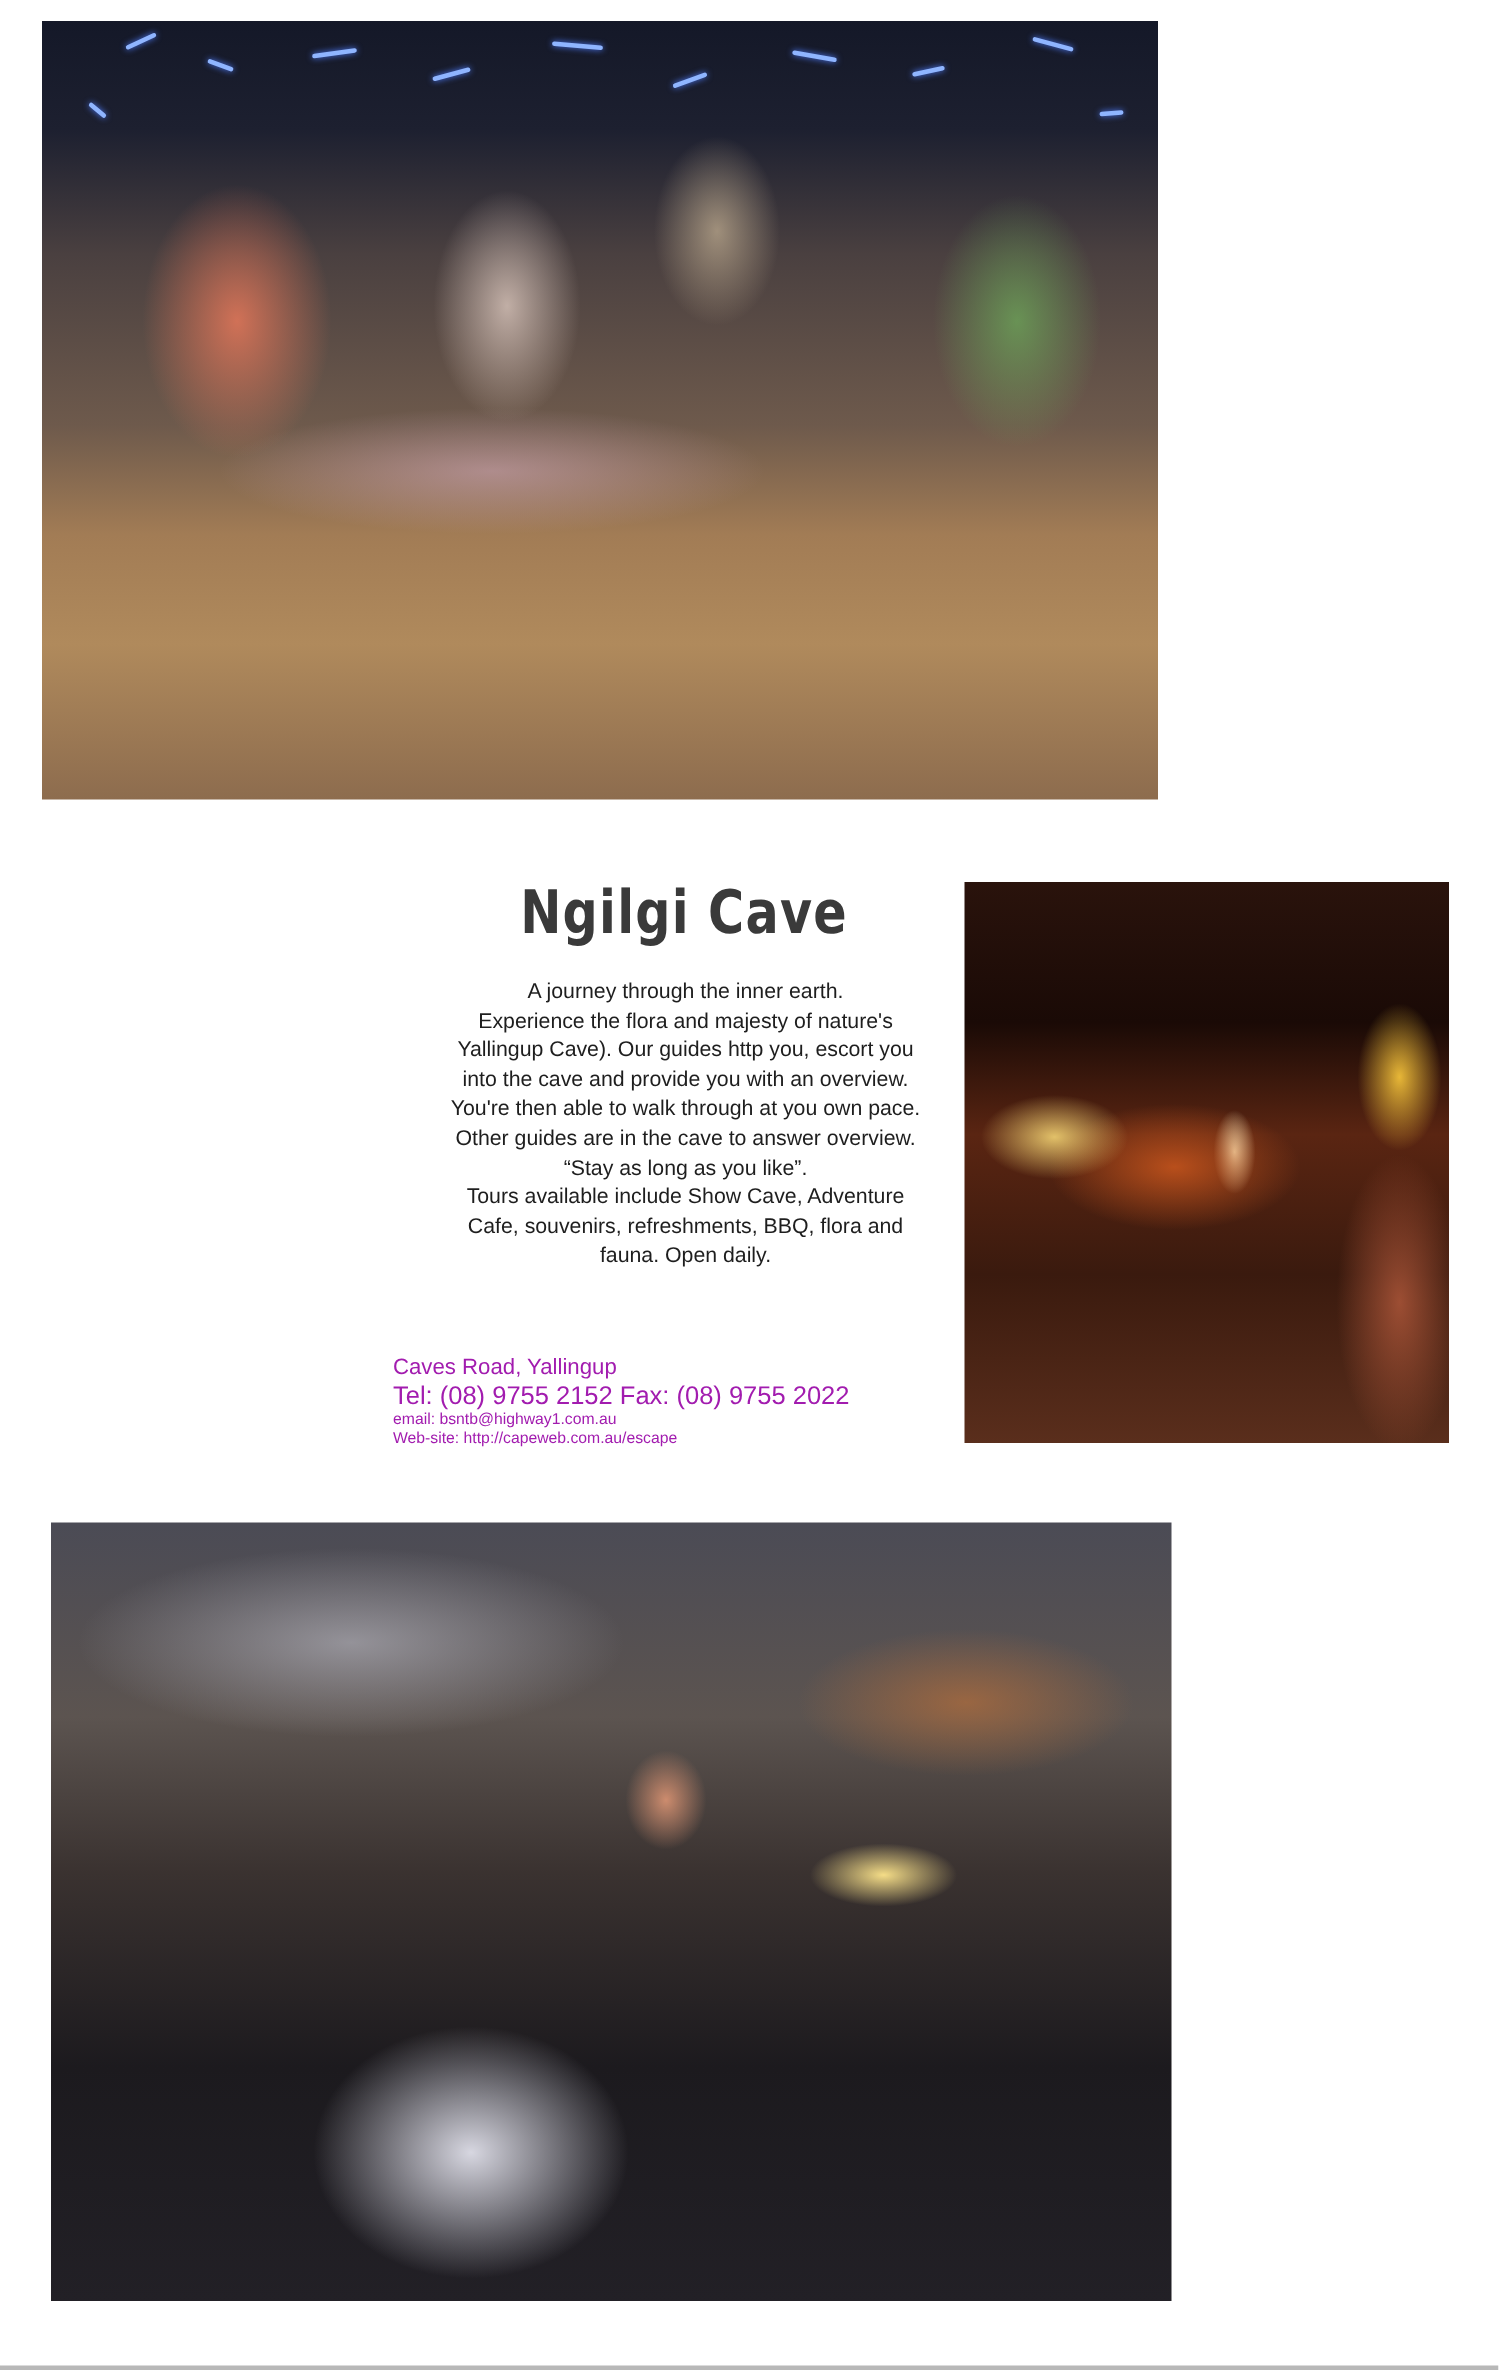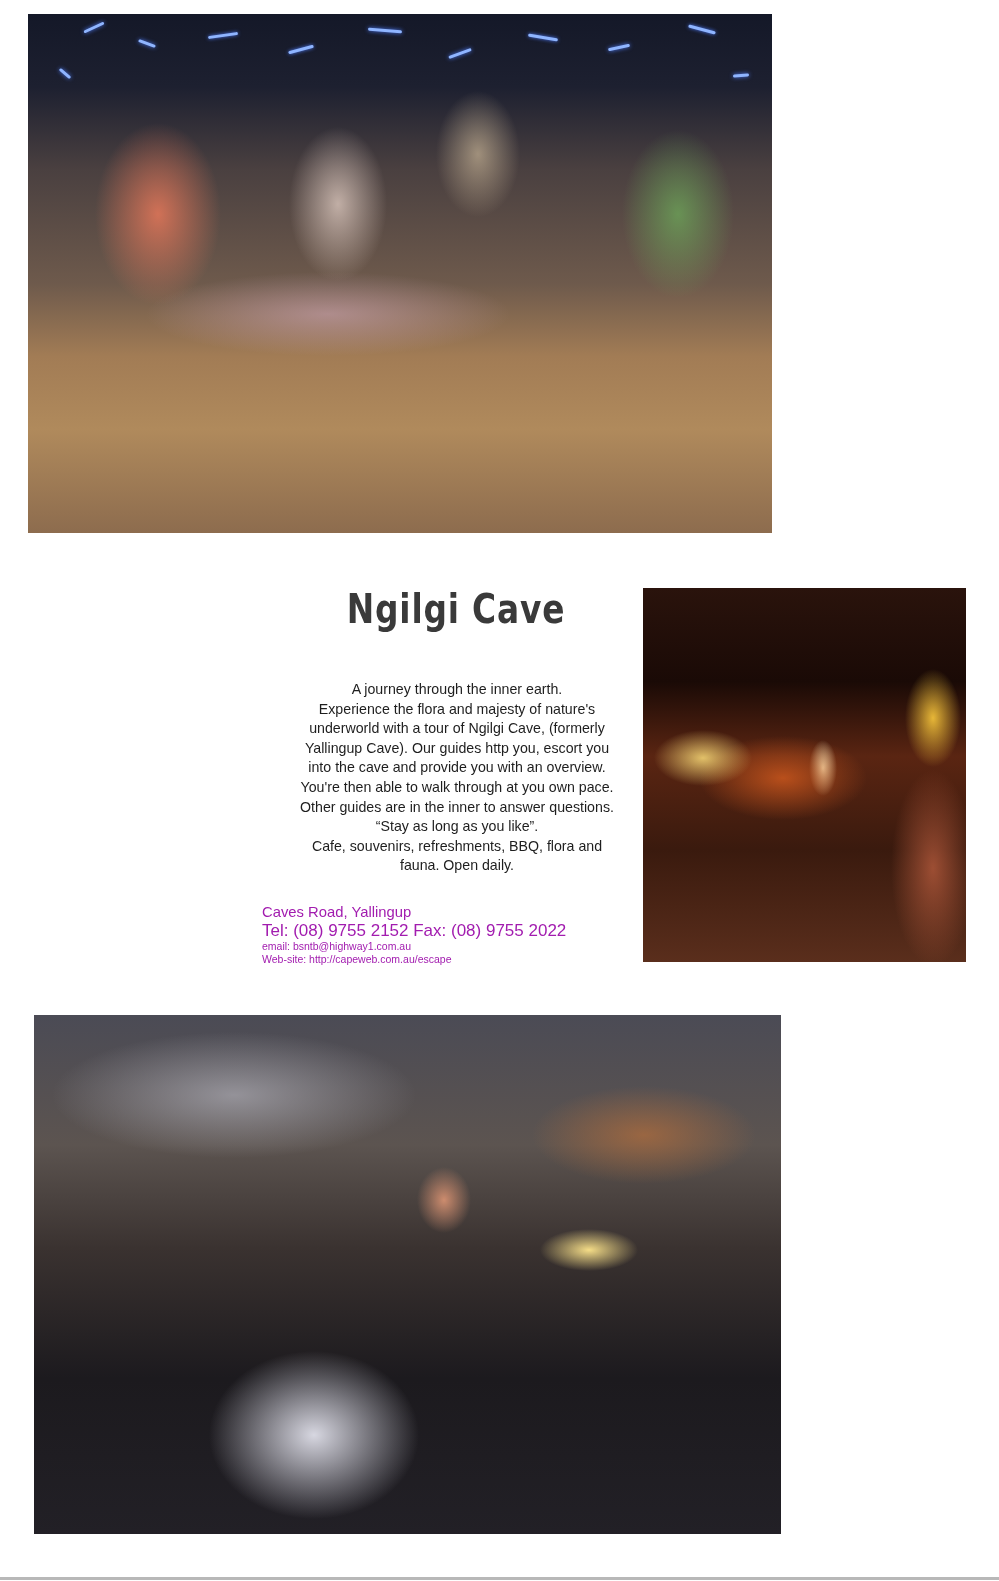--- a/index.html
+++ b/index.html
@@ -41,21 +41,21 @@
       radial-gradient(ellipse 150px 120px at 280px 420px, rgba(225,225,235,0.95), transparent 70%),
       radial-gradient(ellipse 36px 44px at 410px 185px, rgba(205,140,110,1), transparent 75%),
       linear-gradient(180deg, #4b4b55 0%, #5c5450 25%, #3a3230 45%, #1c1a1e 70%, #222026 100%);
   }
   .doc-title {
     position: absolute; left: 280px; top: 586px; width: 352px; text-align: center;
     font-family: "DejaVu Sans", sans-serif; font-weight: bold; font-size: 40px;
     color: #3a3a3a; letter-spacing: 1px; transform: scaleX(0.82); transform-origin: center;
   }
   .body-text {
-    position: absolute; left: 262px; top: 680px; width: 390px; text-align: center;
+    position: absolute; left: 262px; top: 652px; width: 390px; text-align: center;
     font-size: 14.2px; line-height: 19.6px; color: #1e1e1e;
   }
   .body-text div { white-space: nowrap; }
   .contact {
     position: absolute; left: 262px; top: 902px; width: 390px; text-align: left; color: #a21caf;
   }
   .contact .addr { font-size: 14.8px; line-height: 20px; }
   .contact .tel { font-size: 17px; line-height: 18px; }
   .contact .small { font-size: 10.5px; line-height: 13px; }
   .bottom-rule {
@@ -77,26 +77,26 @@
   <div class="sparkle" style="left:660px;top:14px;width:28px;transform:rotate(15deg)"></div>
   <div class="sparkle" style="left:705px;top:60px;width:16px;transform:rotate(-5deg)"></div>
   <div class="sparkle" style="left:30px;top:58px;width:14px;transform:rotate(40deg)"></div>
 </div>
 
 <div class="doc-title">Ngilgi Cave</div>
 
 <div class="body-text">
   <div>A journey through the inner earth.</div>
   <div>Experience the flora and majesty of nature's</div>
-  <div>underworld with a tour of Ngilgi Cave, (formerly</div>
   <div>Yallingup Cave). Our guides http you, escort you</div>
   <div>into the cave and provide you with an overview.</div>
   <div>You're then able to walk through at you own pace.</div>
-  <div>Other guides are in the inner to answer questions.</div>
+  <div>Other guides are in the cave to answer overview.</div>
   <div>“Stay as long as you like”.</div>
+  <div>Tours available include Show Cave, Adventure</div>
   <div>Cafe, souvenirs, refreshments, BBQ, flora and</div>
   <div>fauna. Open daily.</div>
 </div>
 
 <div class="contact">
   <div class="addr">Caves Road, Yallingup</div>
   <div class="tel">Tel: (08) 9755 2152  Fax: (08) 9755 2022</div>
   <div class="small">email: bsntb@highway1.com.au</div>
   <div class="small">Web-site: http://capeweb.com.au/escape</div>
 </div>

